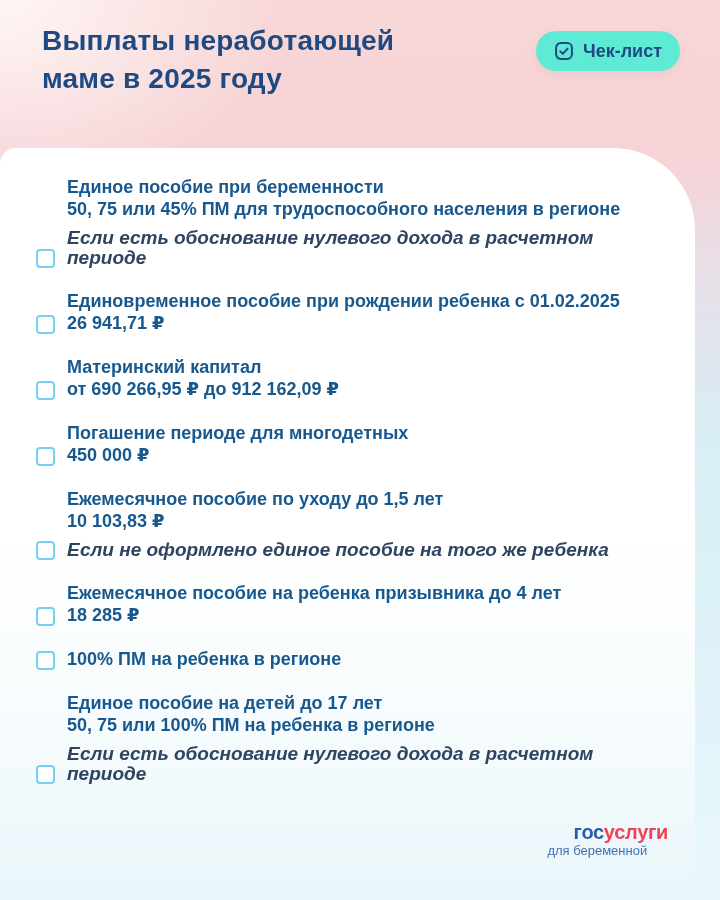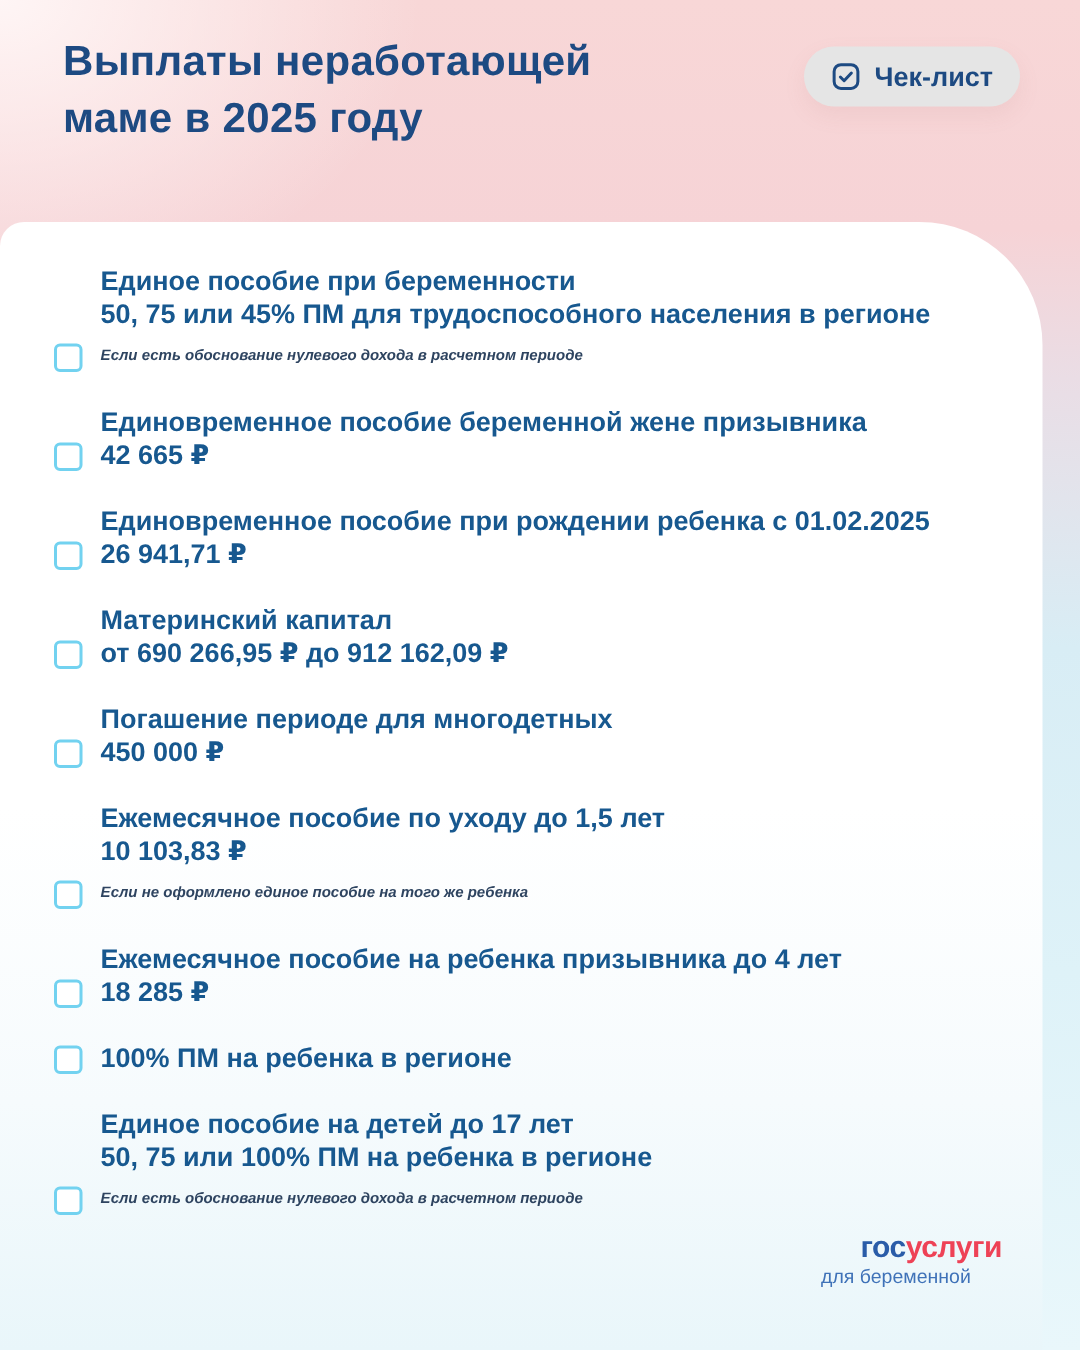--- a/index.html
+++ b/index.html
@@ -11,21 +11,21 @@
       linear-gradient(180deg,#f8d7d7 0%,#f6d3d6 17%,#eaddE5 28%,#d8edf5 48%,#def2f8 72%,#e9f7fb 100%);
   }
   .header{position:absolute;top:0;left:0;width:720px;height:136px;}
   .title{
     position:absolute;left:42px;top:22px;margin:0;
     font-size:28px;line-height:38px;font-weight:bold;color:#1d4a82;letter-spacing:0.2px;
   }
   .title span{display:block;}
   .badge{
     position:absolute;left:536px;top:31px;height:40px;padding:0 18px;
-    background:#e5e5e5;border-radius:21px;display:flex;align-items:center;gap:9px;
+    background:#5eead4;border-radius:21px;display:flex;align-items:center;gap:9px;
     box-shadow:0 6px 14px rgba(180,120,120,0.10);
   }
   .badge-label{font-size:18px;font-weight:bold;color:#1d4a82;}
   .badge-icon{display:flex;align-items:center;}
   .card{
     position:absolute;left:0;top:148px;width:695px;height:752px;
     border-radius:16px 82px 0 0;
     background:linear-gradient(180deg,#ffffff 0%,#ffffff 52%,#f6fbfd 78%,#e9f6fa 100%);
   }
   .list{
@@ -33,21 +33,21 @@
     padding:28px 36px 0 36px;box-sizing:border-box;
   }
   .item{display:flex;flex-direction:row;align-items:flex-end;gap:12px;}
   .cb{
     flex:none;width:15px;height:15px;margin-top:2px;
     border:2px solid #72d2f0;border-radius:4px;background:#ffffff;
   }
   .txt{display:flex;flex-direction:column;}
   .item-line{display:block;font-size:18px;line-height:22px;font-weight:bold;color:#17588f;}
   .note{
-    display:block;margin-top:8px;font-size:10px;line-height:20px;
+    display:block;margin-top:8px;font-size:19px;line-height:20px;
     font-style:italic;font-weight:600;color:#2e4460;
   }
   .logo{position:absolute;right:27px;bottom:42px;text-align:center;}
   .logo-word{font-size:20px;line-height:20px;font-weight:bold;letter-spacing:-0.3px;margin-left:47px;}
   .logo-gos{color:#2a5ca8;}
   .logo-uslugi{color:#ee4256;}
   .logo-sub{font-size:13px;line-height:15px;color:#3f72b8;margin-top:1px;}
 </style>
 </head>
 <body>
@@ -72,28 +72,20 @@
   <div class="list">
   <div class="item">
     <span class="cb"></span>
     <div class="txt">
       <span class="item-line">Единое пособие при беременности</span>
       <span class="item-line">50, 75 или 45% ПМ для трудоспособного населения в регионе</span>
       <span class="note">Если есть обоснование нулевого дохода в расчетном периоде</span>
     </div>
   </div>
 
-  <div class="item">
-    <span class="cb"></span>
-    <div class="txt">
-      <span class="item-line">Единовременное пособие беременной жене призывника</span>
-      <span class="item-line">42 665 ₽</span>
-
-    </div>
-  </div>
 
   <div class="item">
     <span class="cb"></span>
     <div class="txt">
       <span class="item-line">Единовременное пособие при рождении ребенка с 01.02.2025</span>
       <span class="item-line">26 941,71 ₽</span>
 
     </div>
   </div>
 

